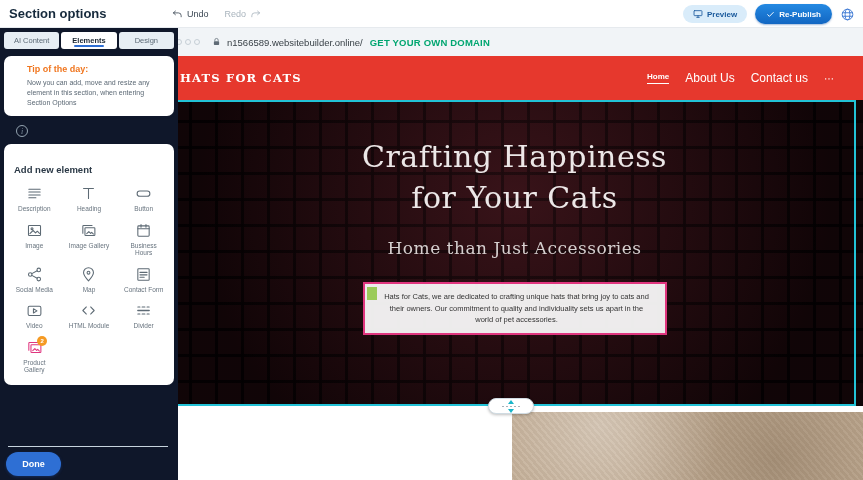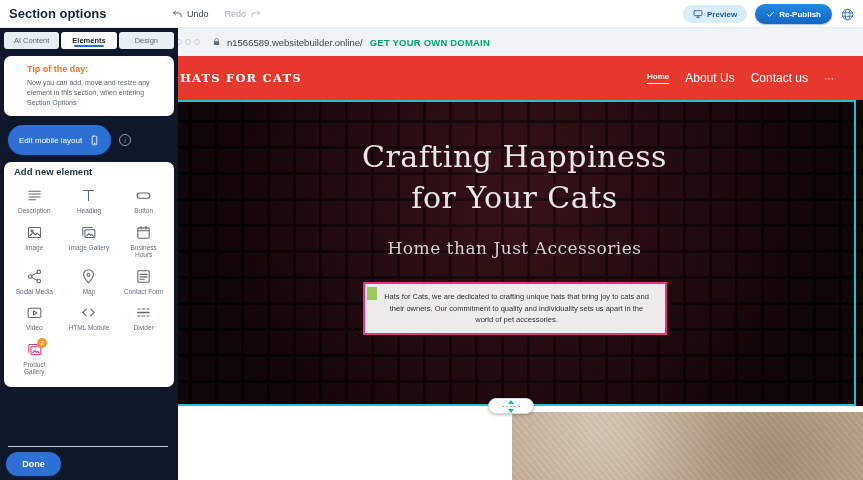--- a/index.html
+++ b/index.html
@@ -25,21 +25,21 @@
   .tab.active{background:#fff;color:#1b2733;font-weight:bold;box-shadow:0 1px 2px rgba(30,50,70,.12)}
   .tab.active::after{content:"";position:absolute;left:22%;right:22%;bottom:2px;height:2px;border-radius:1px;background:#2e6fd4}
   .card{background:#fff;border-radius:7px;margin:7px 4px 0 4px;box-shadow:0 1px 3px rgba(20,40,60,.08)}
   .tip-card{padding:8px 23px}
   .tip-title{font-size:9px;font-weight:bold;color:#f0761f;margin-bottom:4px}
   .tip-body{font-size:7px;color:#5b6874;line-height:1.45}
   .mobile-row{display:flex;align-items:center;margin:9px 0 0 8px}
   .mobile-btn{height:30px;padding:0 11px;border:none;border-radius:16px;background:#2e6fd4;color:#fff;font-size:8px;font-family:inherit;display:flex;align-items:center;gap:7px;cursor:pointer;box-shadow:0 1px 3px rgba(30,80,180,.35)}
   .info{width:12px;height:12px;margin-left:8px;border:1px solid #93a3b0;border-radius:50%;color:#7f919e;font-size:8px;font-family:"Liberation Serif",serif;font-style:italic;display:flex;align-items:center;justify-content:center;cursor:pointer}
   .info::before{content:"i"}
-  .elements-card{padding:4px 3px 6px 3px}
+  .elements-card{padding:20px 3px 6px 3px}
   .card-title{font-size:9.5px;font-weight:bold;color:#2b3946;margin:0 0 6px 7px}
   .egrid{display:flex;flex-wrap:wrap}
   .cell{width:33.33%;display:flex;flex-direction:column;align-items:center;padding:4px 0 5px 0;cursor:pointer;position:relative}
   .cell svg{width:17px;height:17px;stroke:#5d6a74;fill:none;stroke-width:1.5;stroke-linecap:round;stroke-linejoin:round}
   .cell svg.pink{stroke:#e0367f}
   .elbl{font-size:6.5px;color:#68747f;text-align:center;margin-top:3px;line-height:1.15;max-width:42px}
   .badge{position:absolute;top:1px;left:55%;width:10px;height:10px;border-radius:50%;background:#f59a23;color:#fff;font-size:6px;font-weight:bold;display:flex;align-items:center;justify-content:center}
   .sb-divider{position:absolute;left:8px;right:10px;top:418px;border-top:1px solid #c6d3dd}
   .done-btn{position:absolute;left:6px;top:424px;width:55px;height:24px;border:none;border-radius:13px;background:#2e6fd4;color:#fff;font-size:9px;font-weight:bold;font-family:inherit;cursor:pointer;box-shadow:0 1px 3px rgba(30,80,180,.35)}
 
@@ -139,27 +139,20 @@
         <span>Design</span>
       </div>
   </div>
 
   <div class="card tip-card">
     <div class="tip-title">Tip of the day:</div>
     <div class="tip-body">Now you can add, move and resize any element in this section, when entering Section Options</div>
   </div>
 
   <div class="mobile-row">
-    <button class="mobile-btn">
-      <span>Edit mobile layout</span>
-      <svg width="11" height="15" viewBox="0 0 24 24" fill="none" stroke="#fff" stroke-width="1.8" stroke-linecap="round">
-          <rect x="7" y="2.5" width="10" height="19" rx="2.5"></rect>
-          <circle cx="12" cy="18.5" r="1" fill="#fff"></circle>
-        </svg>
-    </button>
     <div class="info"></div>
   </div>
 
   <div class="card elements-card">
     <div class="card-title">Add new element</div>
     <div class="egrid">
 
       <div class="cell">
         <svg viewBox="0 0 24 24">
             <path d="M4 6h16M4 10h16M4 14h16M4 18h10"></path>

